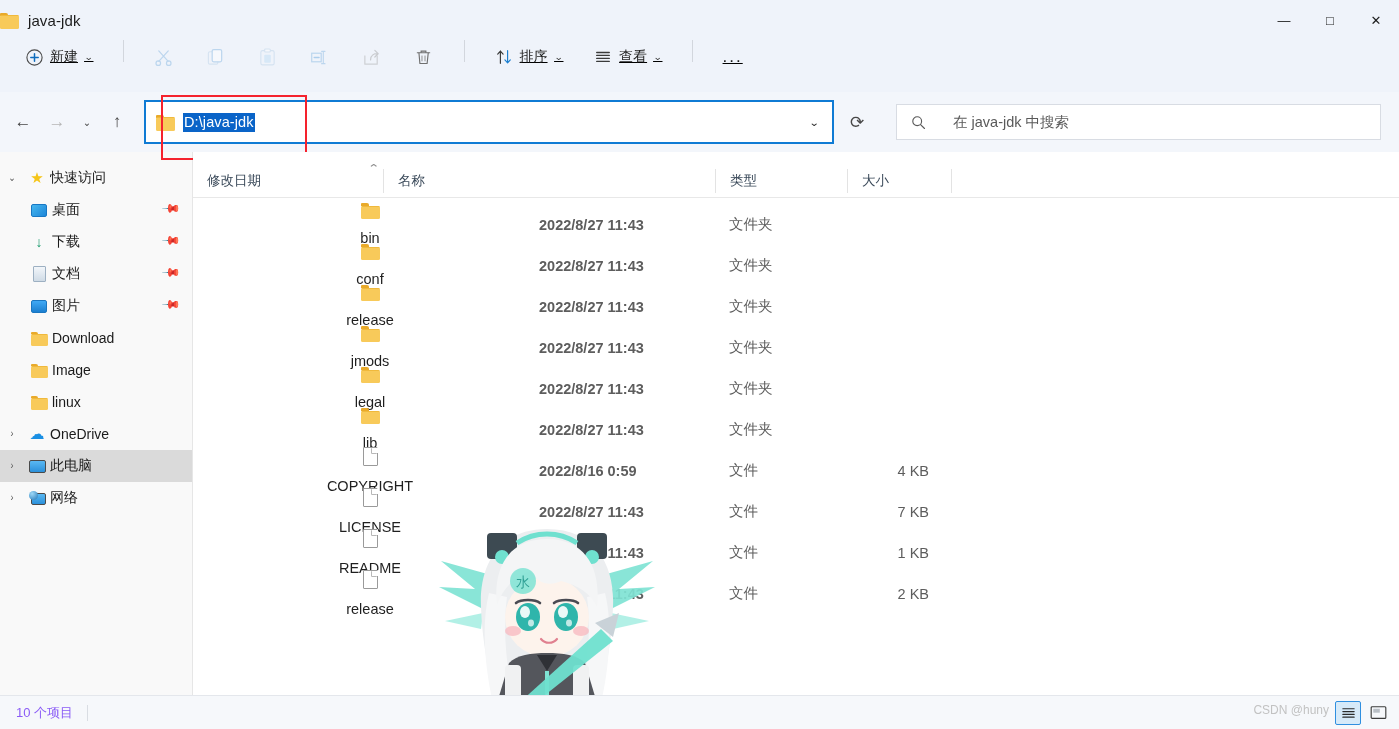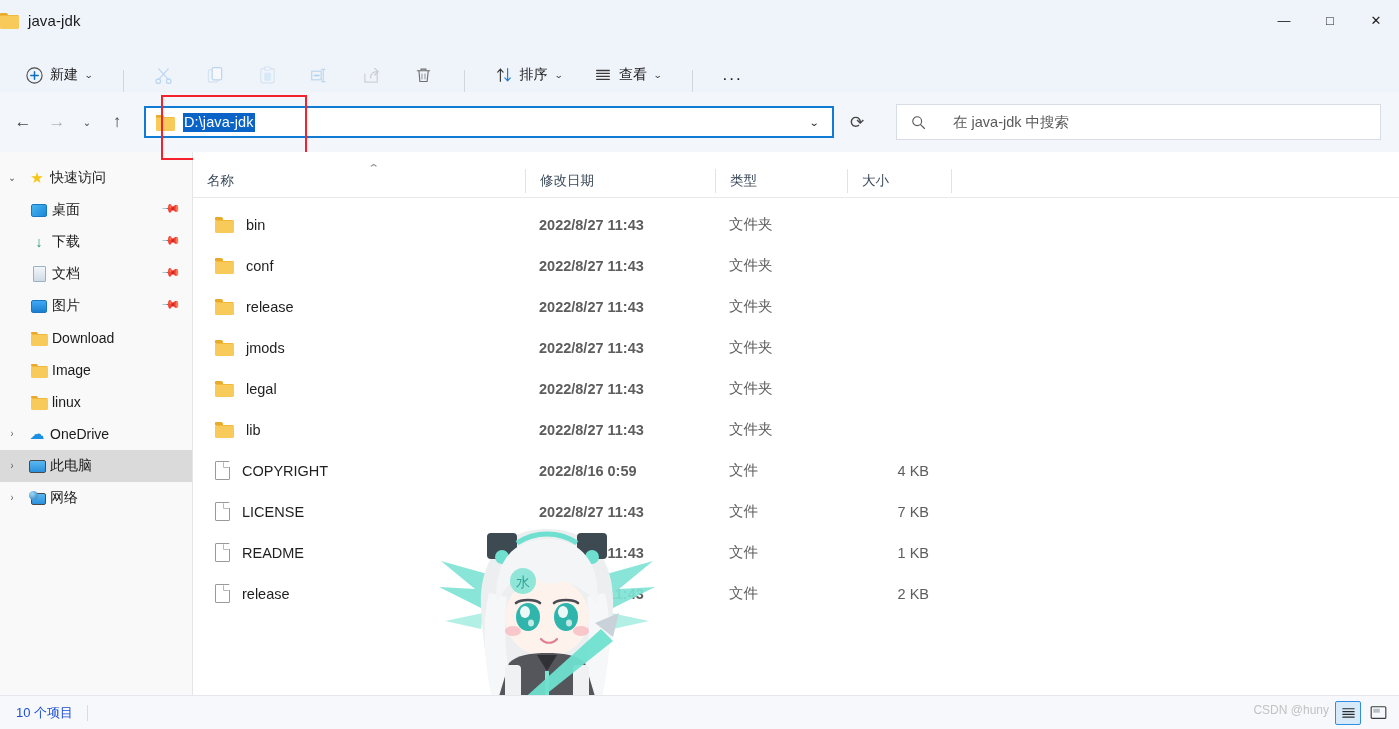--- a/index.html
+++ b/index.html
@@ -47,22 +47,22 @@
   .wc {
     width: 46px; height: 40px;
     display: flex; align-items: center; justify-content: center;
     color: #1b1b1b; font-size: 13px;
   }
 
   
   .toolbar {
     height: 52px; flex: 0 0 52px;
     background: #eff3fa;
-    display: flex; align-items: flex-end;
-    padding-left: 16px; gap: 12px;
+    display: flex; align-items: flex-start;
+    padding-left: 16px; gap: 12px; text-decoration: underline;
   }
   .tb-btn {
     height: 34px; display: flex; align-items: center; gap: 7px;
     padding: 0 10px; border-radius: 4px; cursor: default;
     font-size: 14px; color: #1b1b1b; white-space: nowrap;
   }
   .tb-icon { width: 40px; height: 34px; display: flex; align-items: center; justify-content: center; border-radius: 4px; }
   .tb-icon.disabled { opacity: .45; }
   .tb-sep { width: 1px; height: 22px; background: #d2d6dd; margin: 0 8px; }
   .caret { font-size: 9px; color: #3a3a3a; transform: scaleX(1.25); }
@@ -78,21 +78,21 @@
   }
   .navbtn {
     width: 34px; height: 34px; border-radius: 4px;
     display: flex; align-items: center; justify-content: center;
     color: #464646; font-size: 17px;
   }
   .navbtn.dim { color: #b6b6b6; }
   .navbtn.small { width: 26px; font-size: 10px; }
 
   .addrbox {
-    flex: 0 0 690px; height: 32px; margin-left: 10px;
+    flex: 0 0 690px; height: 44px; margin-left: 10px;
     background: #ffffff;
     border: 2px solid #0f7bd4;
     display: flex; align-items: center;
     padding: 0 4px 0 10px;
   }
   .addr-folder { margin-right: 8px; }
   .addr-text {
     font-size: 14.5px; color: #ffffff; background: #0a64c8;
     padding: 1px 1px 2px 1px; letter-spacing: .1px;
   }
@@ -184,21 +184,21 @@
   .col.c-type { width: 132px; }
   .col.c-size { width: 104px; }
   .col.c-end { width: 60px; border-left: 1px solid #e3e3e3; }
 
   .rows { flex: 1; overflow: hidden; padding-top: 6px; }
   .row {
     height: 41px; display: flex; align-items: center;
     font-size: 14.5px; color: #1f1f1f; cursor: default;
   }
   .cell { display: flex; align-items: center; }
-  .cell.c-name { width: 332px; padding-left: 22px; gap: 12px; }
+  .cell.c-name { width: 332px; padding-left: 22px; gap: 12px; flex-direction: column; }
   .cell.c-date { width: 190px; padding-left: 14px; color: #5d5d5d; font-weight: bold; }
   .cell.c-type { width: 132px; padding-left: 14px; color: #5d5d5d; }
   .cell.c-size { width: 104px; padding-left: 14px; color: #5d5d5d; justify-content: flex-end; padding-right: 22px; }
 
   .f-folder { width: 19px; height: 15px; position: relative; flex: none; }
   .f-folder::before { content:""; position:absolute; left:0; top:0; width:8px; height:3px; background:#e9aa2a; border-radius:1px 2px 0 0; }
   .f-folder::after { content:""; position:absolute; left:0; top:2.5px; width:19px; height:12.5px; background:#f8ca5a; border-radius:1.5px; border-top:1.5px solid #f0b93c; }
   .f-file {
     width: 15px; height: 19px; flex: none; background: #fff;
     border: 1.4px solid #9a9a9a; border-radius: 1px; position: relative;
@@ -213,21 +213,21 @@
   
   .chibi { position: absolute; left: 238px; bottom: -8px; width: 232px; height: 190px; pointer-events: none; }
 
   
   .statusbar {
     height: 34px; flex: 0 0 34px;
     background: #f6f8fb; border-top: 1px solid #e4e7ec;
     display: flex; align-items: center; padding: 0 8px 0 16px;
     position: relative;
   }
-  .status-text { font-size: 13px; color: #1d4ed8; }
+  .status-text { font-size: 13px; color: #8b5cf6; }
   .status-div { width: 1px; height: 16px; background: #d9dde3; margin-left: 14px; }
   .viewtoggle { margin-left: auto; display: flex; align-items: center; gap: 4px; }
   .vbtn {
     width: 26px; height: 24px; display: flex; align-items: center; justify-content: center;
     border: 1px solid transparent; border-radius: 2px;
   }
   .vbtn.active { border-color: #2f8fe0; background: #d6eaf9; }
   .csdn-wm {
     position: absolute; right: 70px; top: 7px;
     font-size: 12px; color: #c2c2c2; white-space: nowrap;
@@ -438,22 +438,22 @@
             </span>
             <span class="nav-label">网络</span>
           </div>
         </div>
     </div>
 
     <div class="filepane">
 
       <div class="colhead">
         <span class="sortcaret">⌃</span>
+        <div class="col c-date">修改日期</div>
         <div class="col c-name">名称</div>
-        <div class="col c-date">修改日期</div>
         <div class="col c-type">类型</div>
         <div class="col c-size">大小</div>
         <div class="col c-end"></div>
       </div>
 
       <div class="rows" id="file-rows">
           <div class="row">
             <span class="cell c-name">
               <span class="f-folder"></span>
               <span>bin</span>

